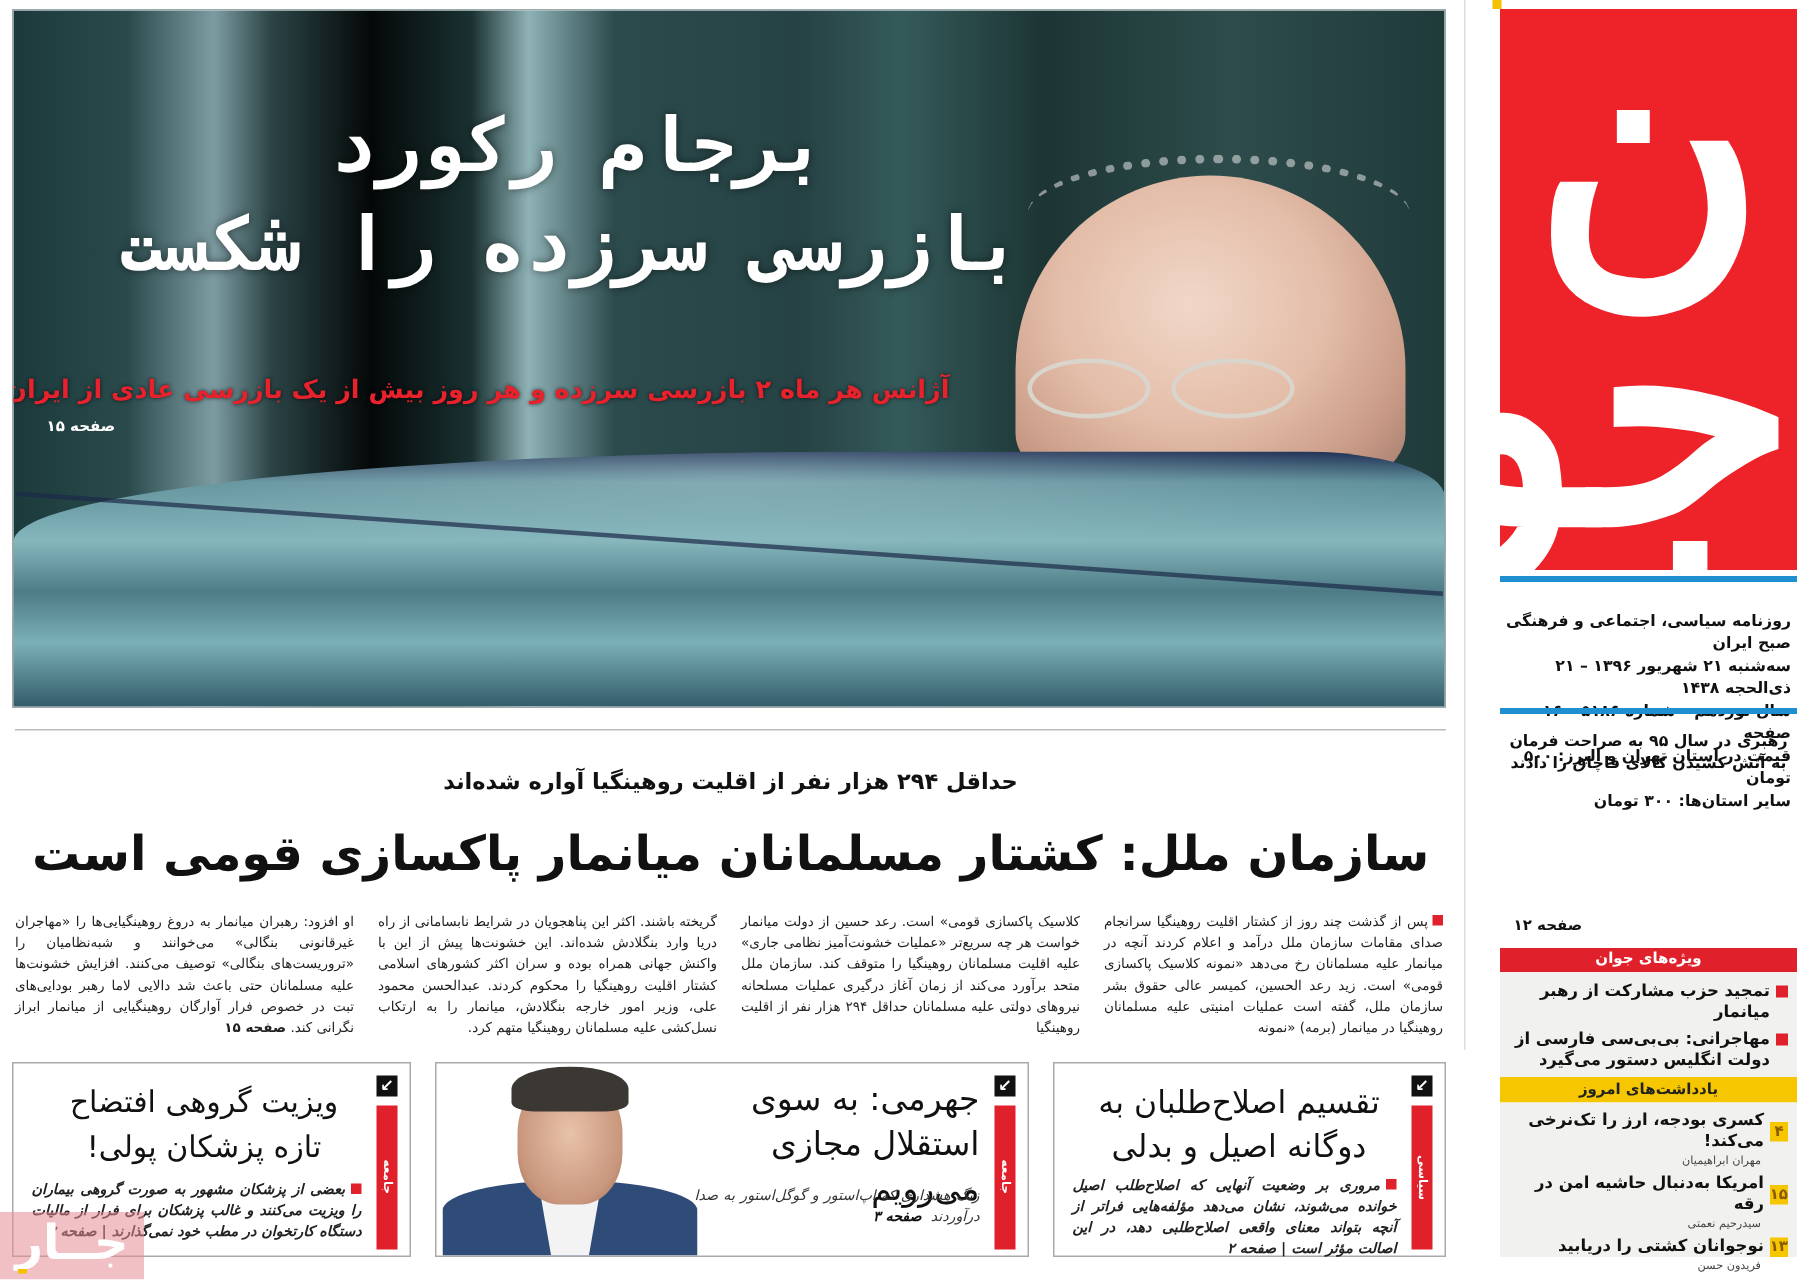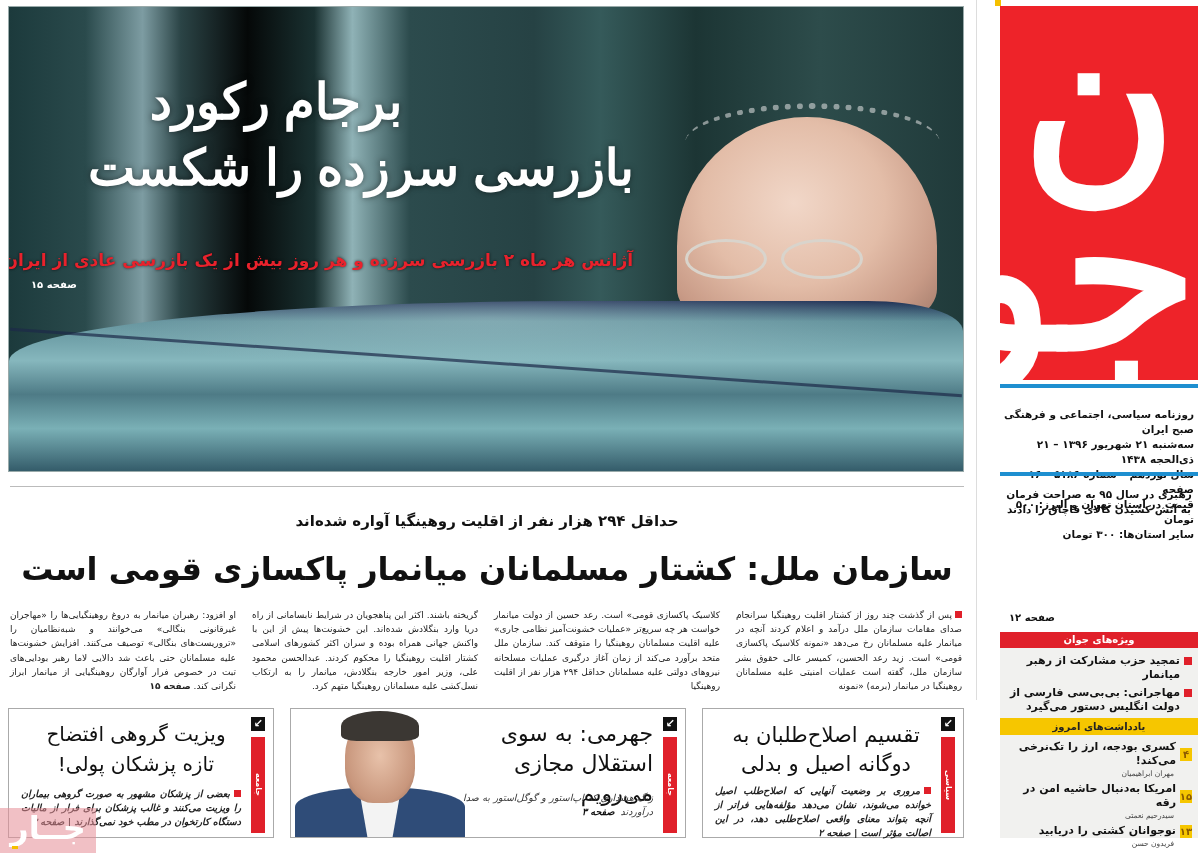--- a/index.html
+++ b/index.html
@@ -37,22 +37,22 @@
   .hero .glasses span {
     position: absolute; top: 0; width: 82px; height: 40px; border: 3px solid #d9d4cc; border-radius: 50%;
   }
   .hero .glasses span:first-child { left: 0; }
   .hero .glasses span:last-child { left: 96px; }
   .hero .hair {
     position: absolute; left: 676px; top: 96px; width: 255px; height: 80px;
     border-top: 6px dotted rgba(230,230,230,.55); border-radius: 50% 50% 0 0;
   }
   .hero .title {
-    position: absolute; right: 12px; top: 62px; width: 950px; text-align: center;
-    color: #ffffff; font-family: Liberation Sans, sans-serif; font-weight: bold;
+    position: absolute; right: 12px; top: 62px; width: 950px; text-align: right;
+    color: #ffffff; font-family: Liberation Mono, monospace; font-weight: bold;
     font-size: 50px; line-height: 66px; text-shadow: 0 0 6px rgba(0,0,0,.5);
   }
   .hero .title div:first-child { padding-right: 400px; }
   .hero .title div:last-child { padding-right: 270px; padding-left: 40px; }
   .hero .subtitle {
     position: absolute; right: 330px; top: 243px; color: #e8222c; font-weight: bold;
     font-size: 17px; white-space: nowrap; text-shadow: 0 0 3px rgba(0,0,0,.7);
   }
   .hero .pageref {
     position: absolute; left: 22px; top: 272px; color: #fff; font-size: 10px; font-weight: bold;

